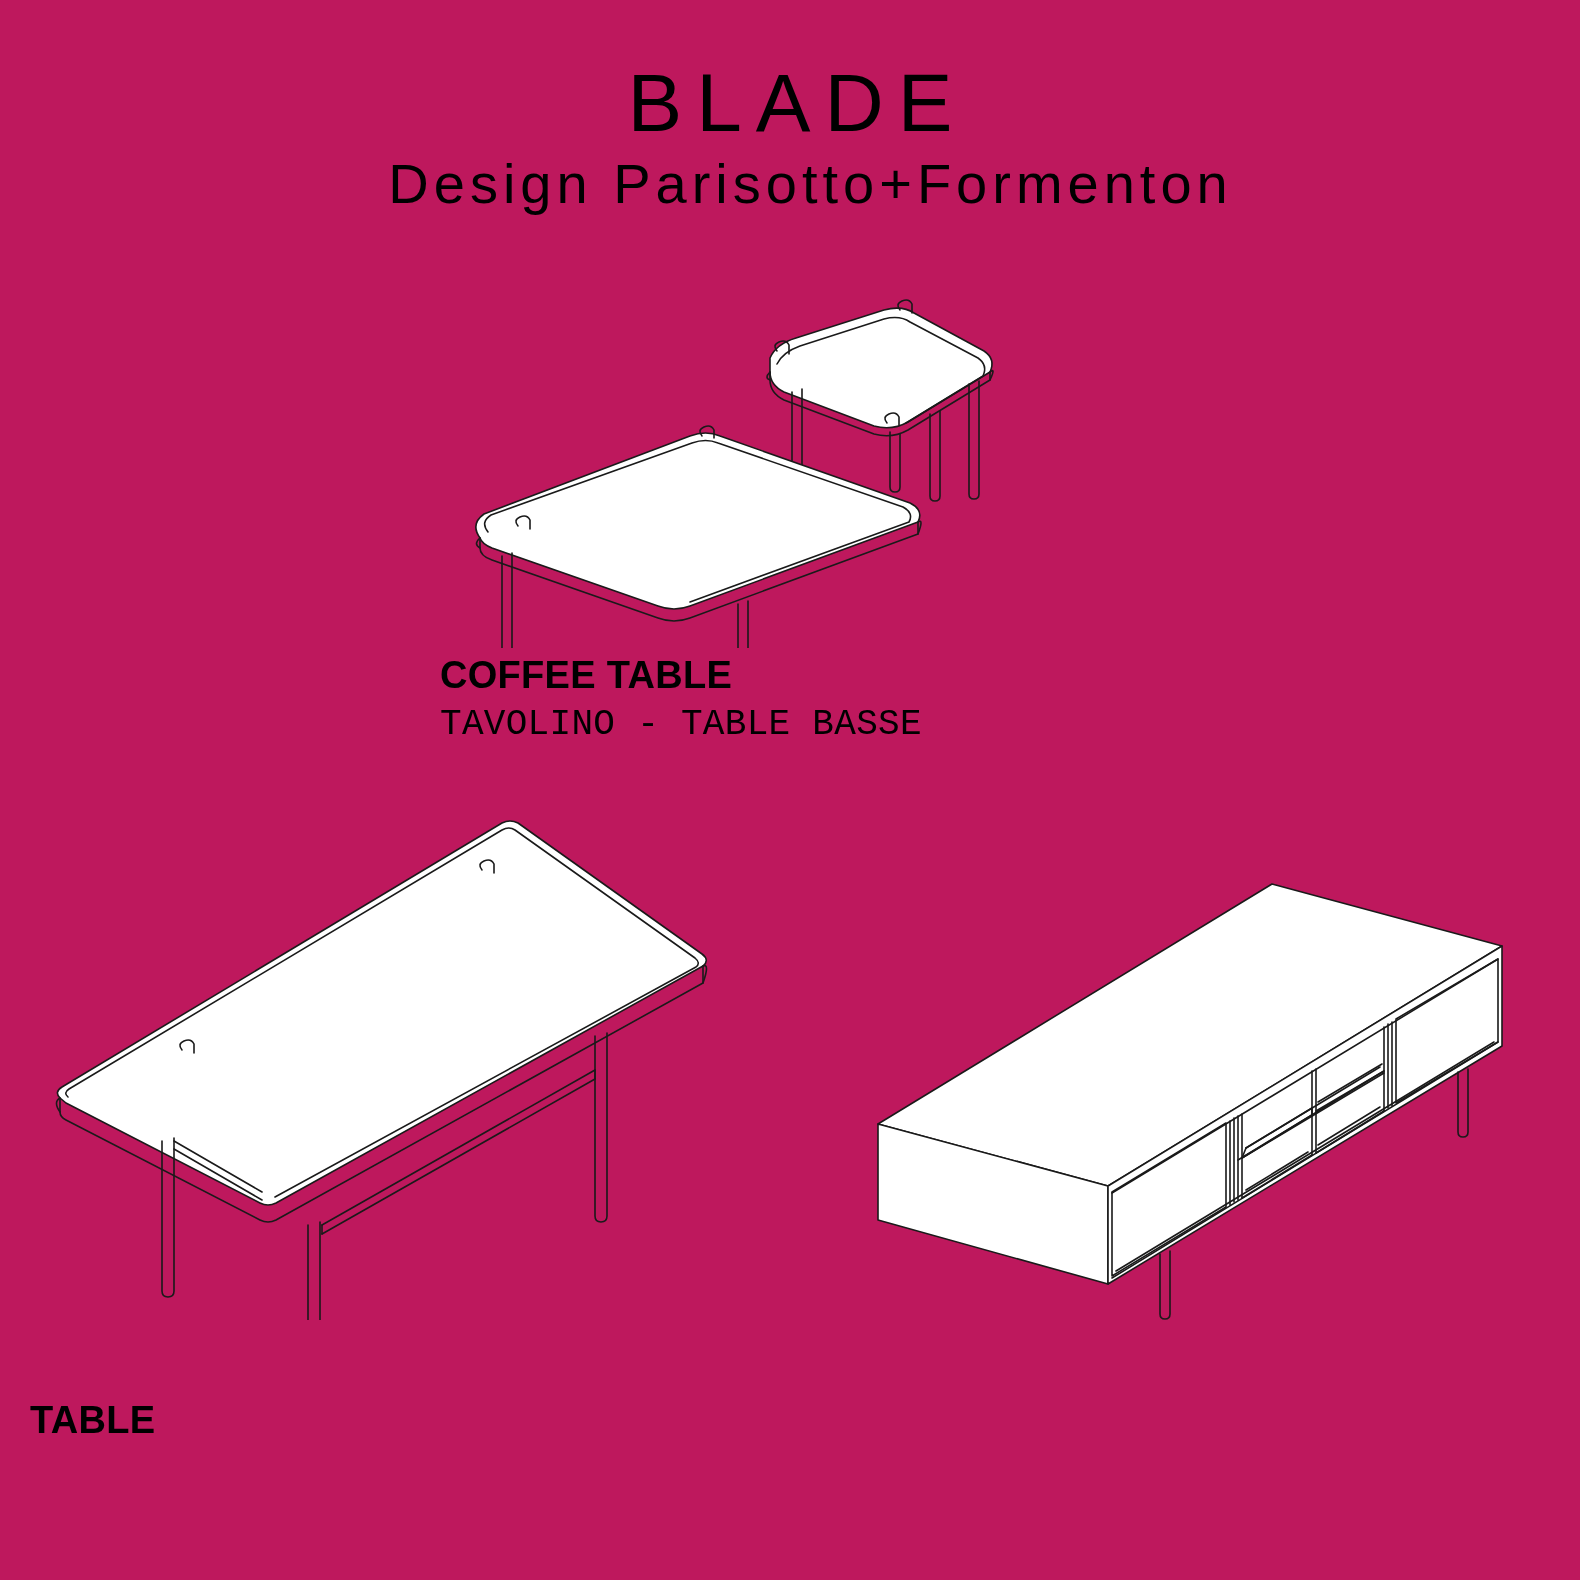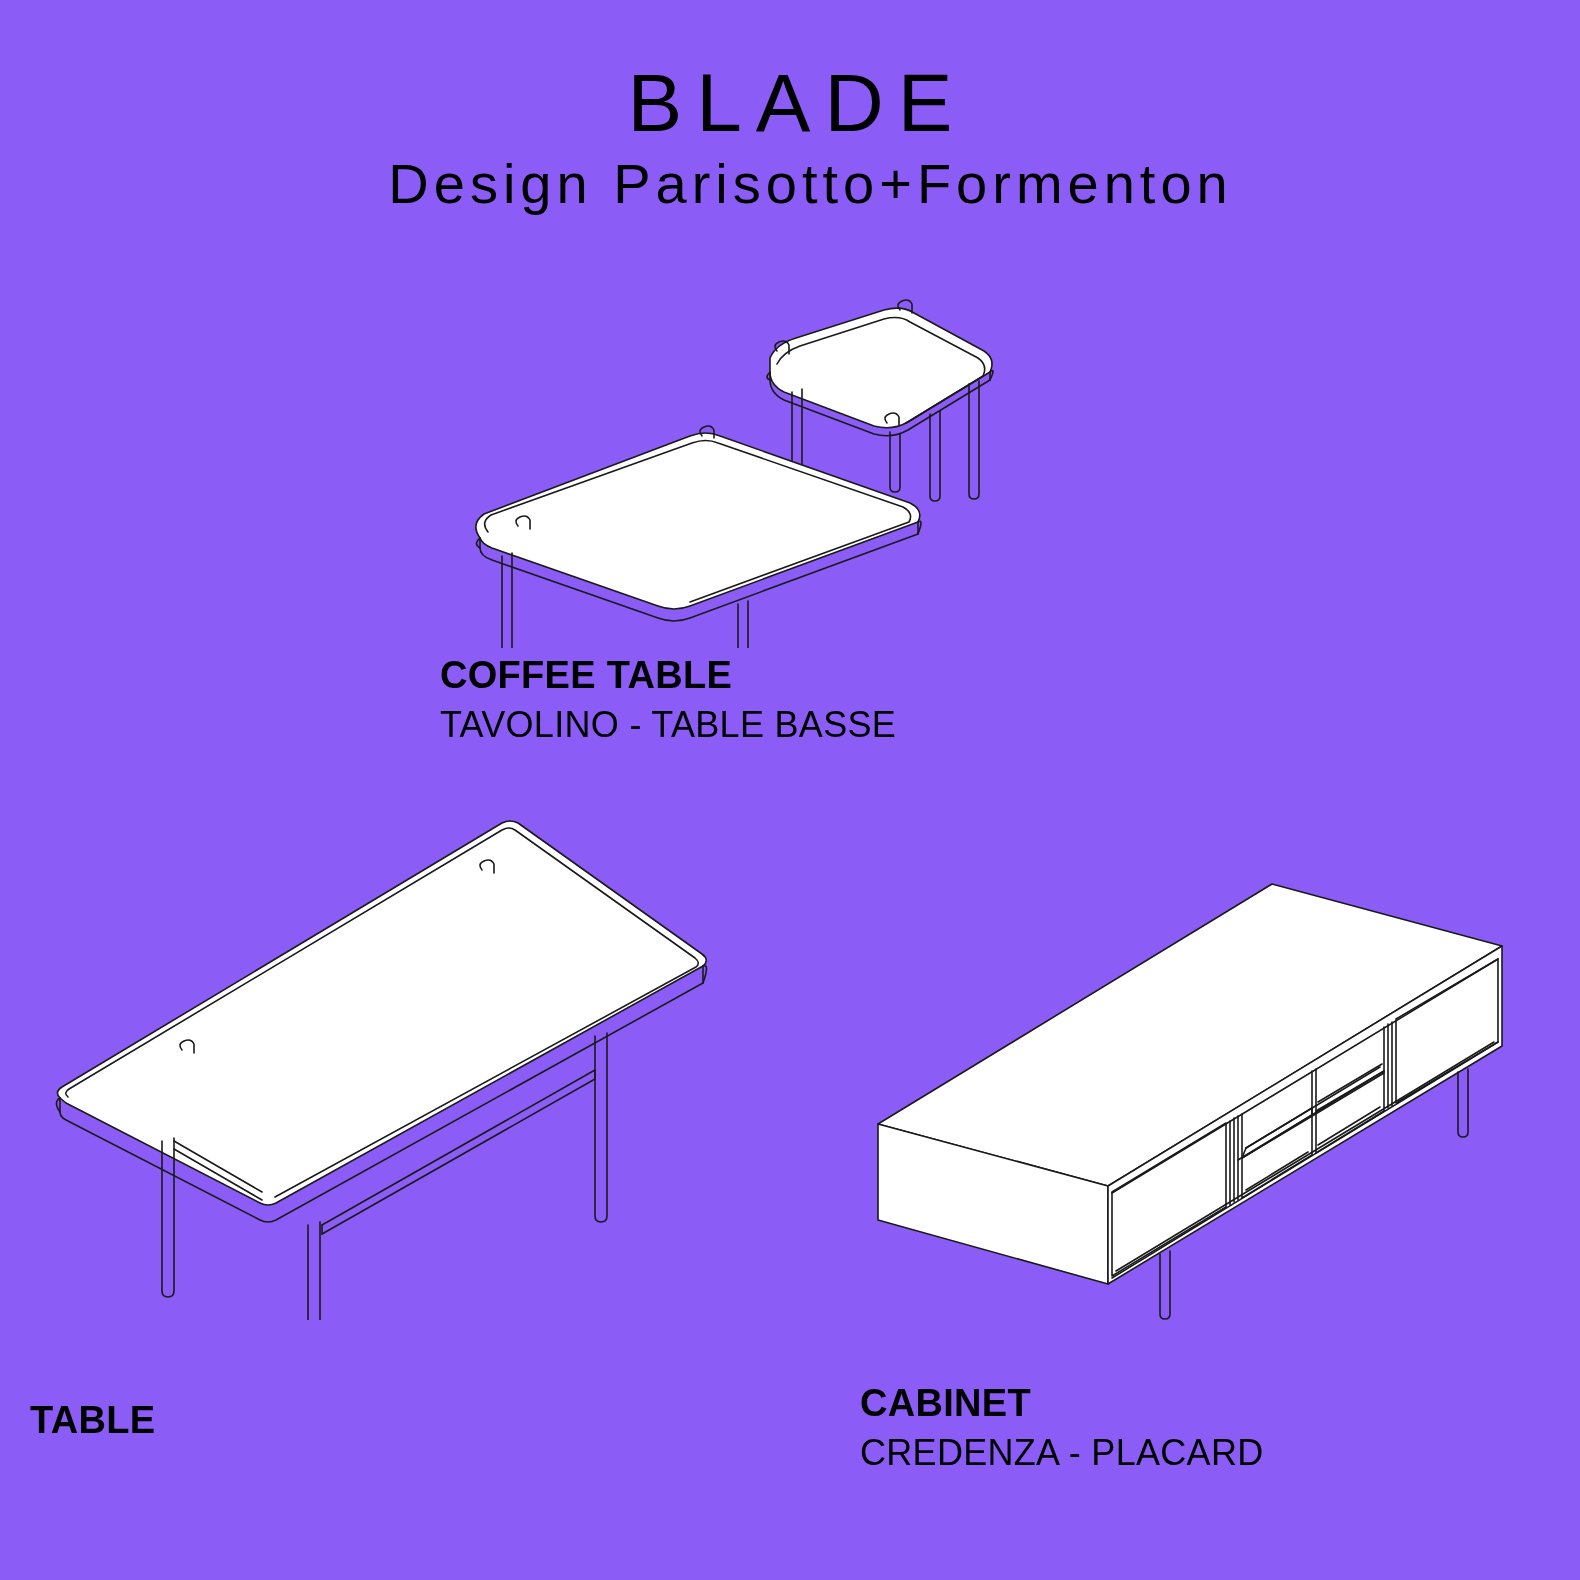--- a/index.html
+++ b/index.html
@@ -4,21 +4,21 @@
 <style>
   html, body {
     margin: 0;
     padding: 0;
     background: #ffffff;
   }
   #page {
     position: relative;
     width: 1580px;
     height: 1580px;
-    background: #8b5cf6;
+    background: #be185d;
     font-family: "Liberation Sans", sans-serif;
     color: #000000;
     overflow: hidden;
   }
 
   
   .header {
     position: absolute;
     top: 0;
     left: 0;
@@ -66,20 +66,21 @@
     color: #000;
   }
   .caption-sub {
     margin: 0;
     padding-top: 10px;
     font-size: 36px;
     font-weight: 400;
     letter-spacing: 0.3px;
     line-height: 1.05;
     color: #000;
+    font-family: Liberation Mono, monospace;
   }
 
   
   #product-coffee-table { left: 440px; top: 288px; width: 700px; }
   #product-coffee-table .caption { margin-top: 8px; }
 
   #product-table { left: 30px; top: 800px; width: 700px; }
   #product-table .caption { margin-top: 81px; }
 
   #product-cabinet { left: 860px; top: 856px; width: 660px; }
@@ -259,23 +260,19 @@
       <path d="M382 342 L452 299"></path>
       <path d="M386 334 L448 296"></path>
       <path d="M456 297 L524 255"></path>
       <path d="M458 289 L520 251"></path>
 
       <path d="M300 398 l0 60 q0 5 5 5 q5 0 5 -5 l0 -63"></path>
 
       <path d="M598 216 l0 60 q0 5 5 5 q5 0 5 -5 l0 -63"></path>
     </svg>
 
-    <div class="caption">
-      <p class="caption-title">CABINET</p>
-      <p class="caption-sub">CREDENZA - PLACARD</p>
-    </div>
   </div>
 
   <div class="watermark">
     <span class="watermark-inner">100Chaises/Viacom ©</span>
   </div>
 
 </div>
 
 </body></html>

